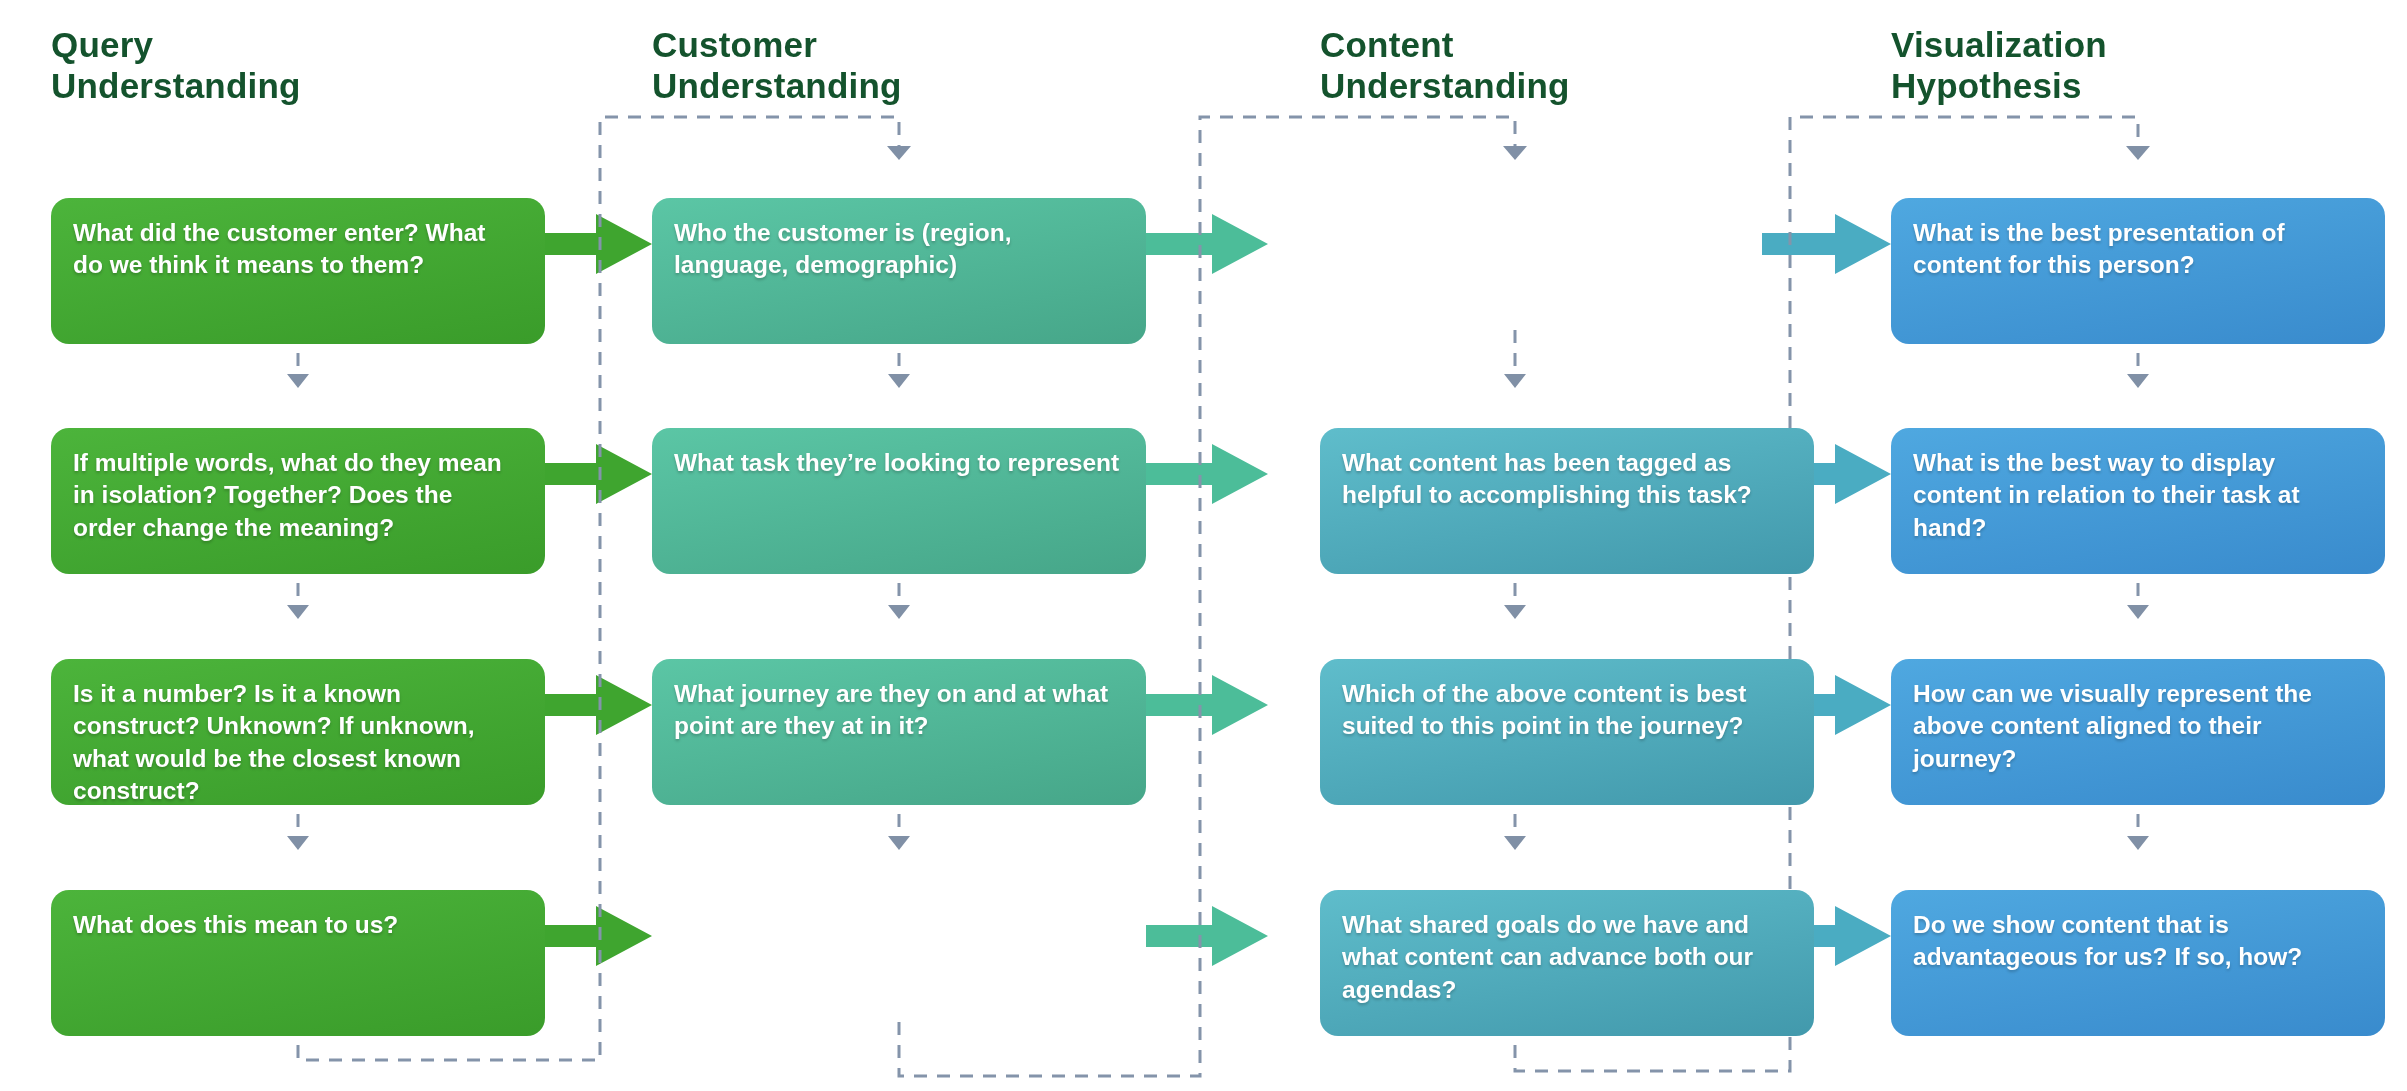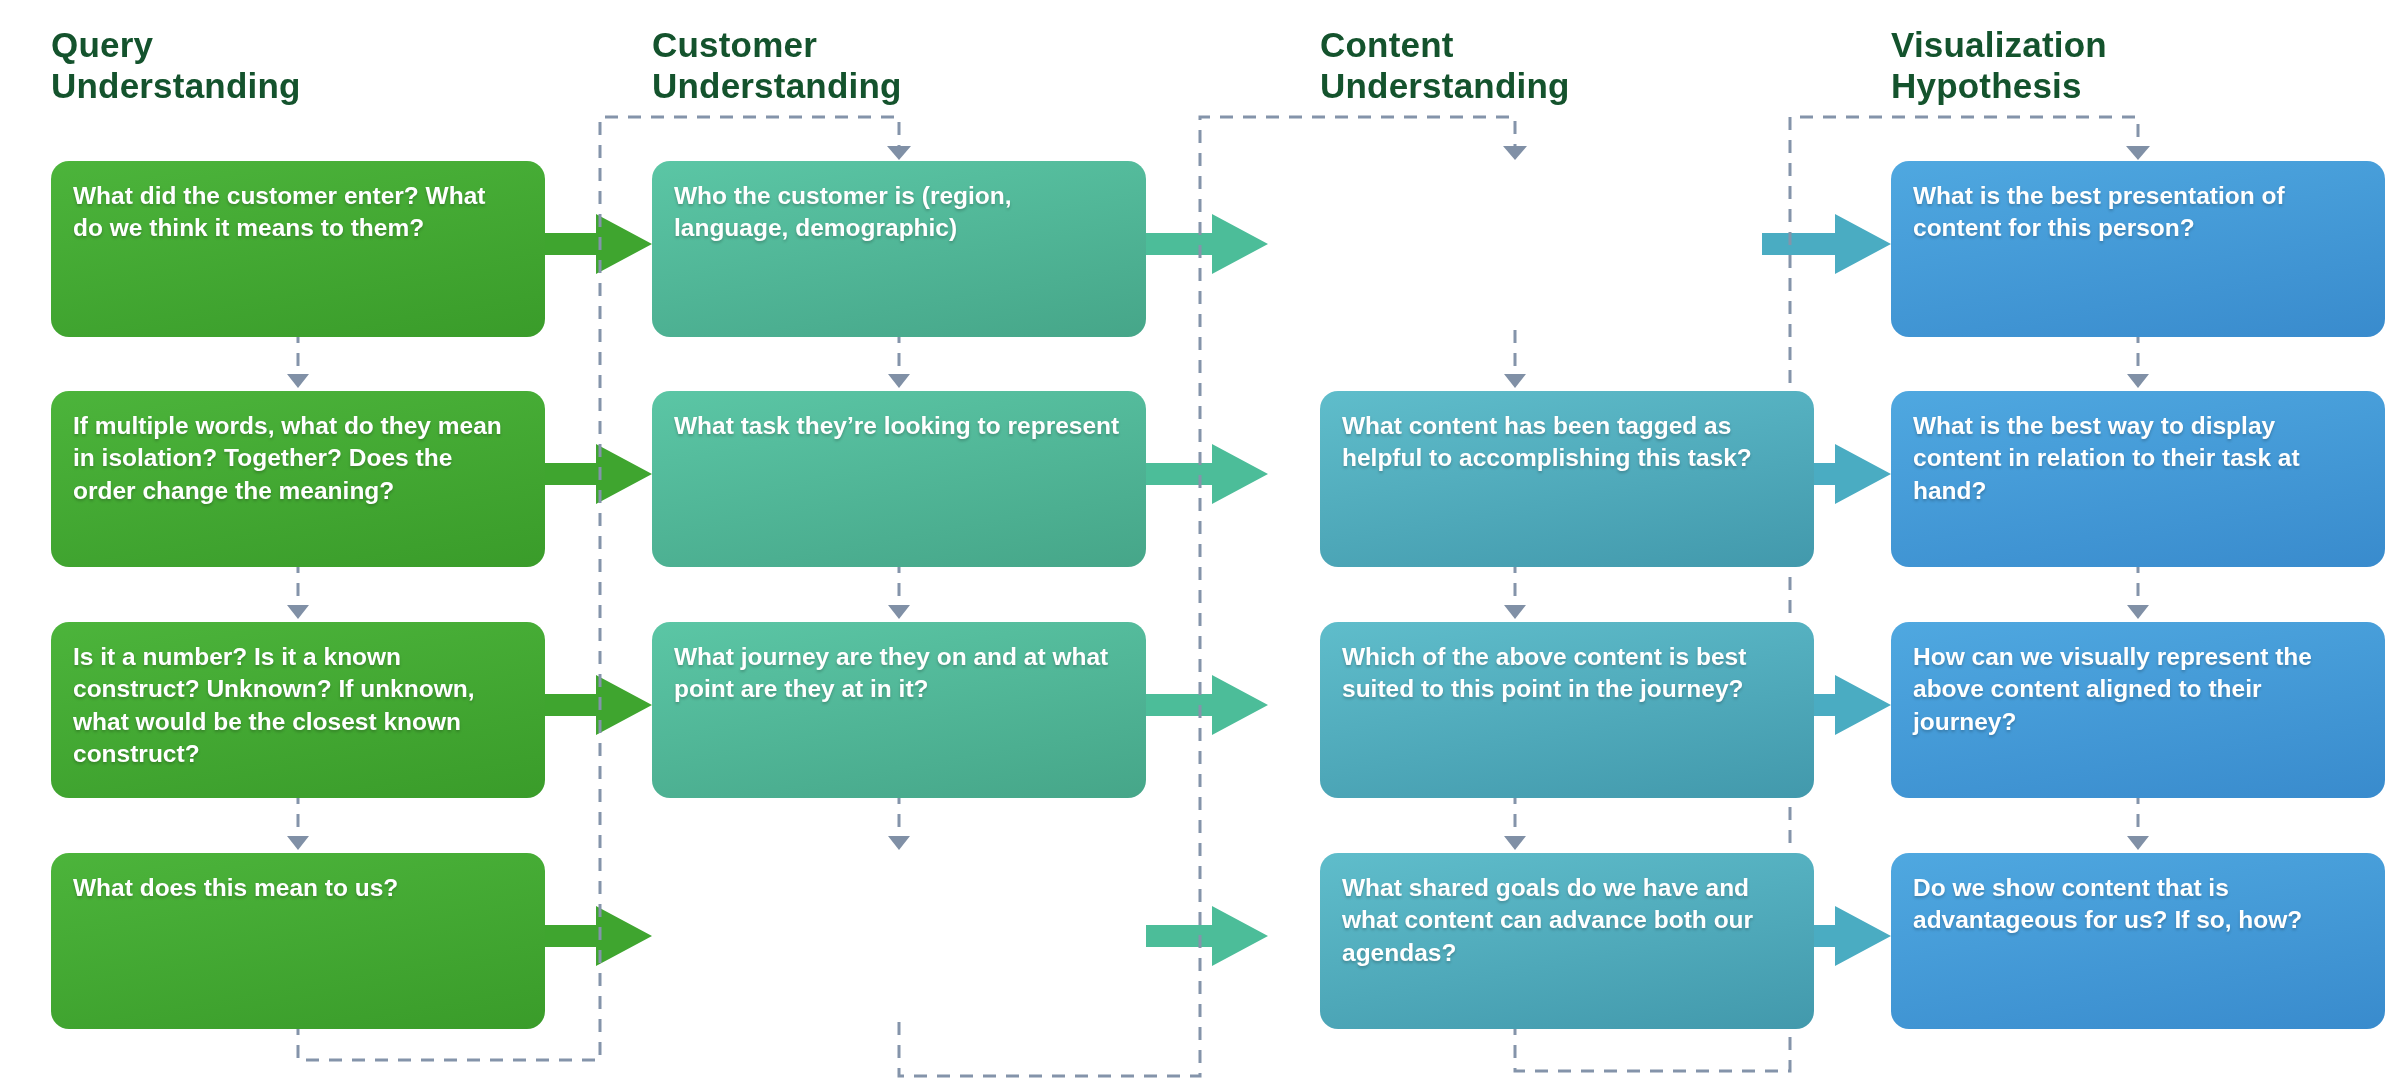--- a/index.html
+++ b/index.html
@@ -5,24 +5,25 @@
   html,body{margin:0;padding:0;background:#ffffff;}
   body{width:2407px;height:1091px;position:relative;font-family:"Liberation Sans","DejaVu Sans",sans-serif;overflow:hidden;}
   .canvas{position:absolute;inset:0;}
   #connectors{position:absolute;left:0;top:0;z-index:1;}
   .header{
     position:absolute;top:24px;z-index:2;
     font-size:35px;font-weight:bold;line-height:1.18;
     color:#14532d;white-space:pre-line;letter-spacing:0.2px;
   }
   .box{
-    position:absolute;z-index:2;width:494px;height:176px;box-sizing:border-box;
+    position:absolute;z-index:2;width:494px;height:146px;box-sizing:border-box;
     border-radius:18px;padding:19px 26px 12px 22px;
     color:#ffffff;font-size:24.5px;font-weight:bold;line-height:1.32;
     text-shadow:0 2px 3px rgba(0,0,0,0.22);
+    margin-top:37px;
   }
   .col1{left:51px}.col2{left:652px}.col3{left:1320px}.col4{left:1891px}
   .row1{top:161px}.row2{top:391px}.row3{top:622px}.row4{top:853px}
 </style>
 </head>
 <body>
 
 <div class="canvas">
 
   <svg id="connectors" width="2407" height="1091" viewBox="0 0 2407 1091">

